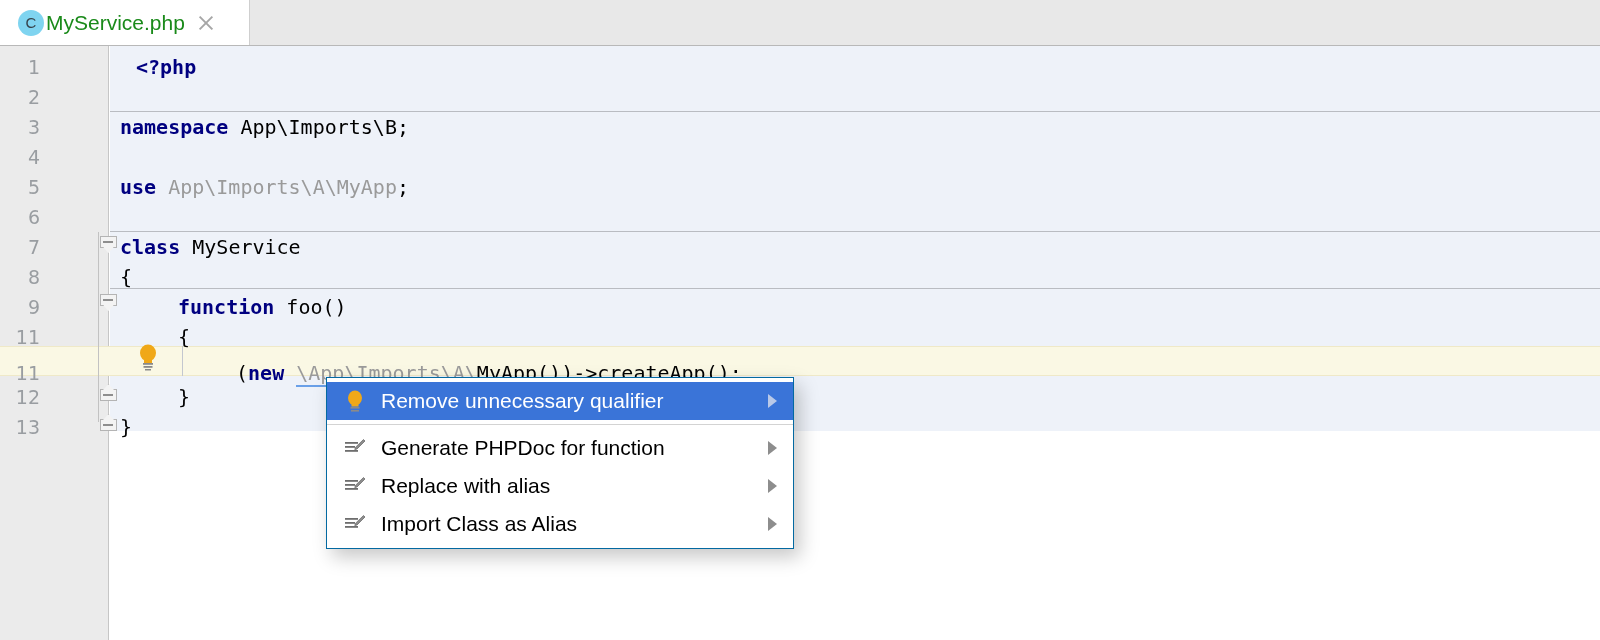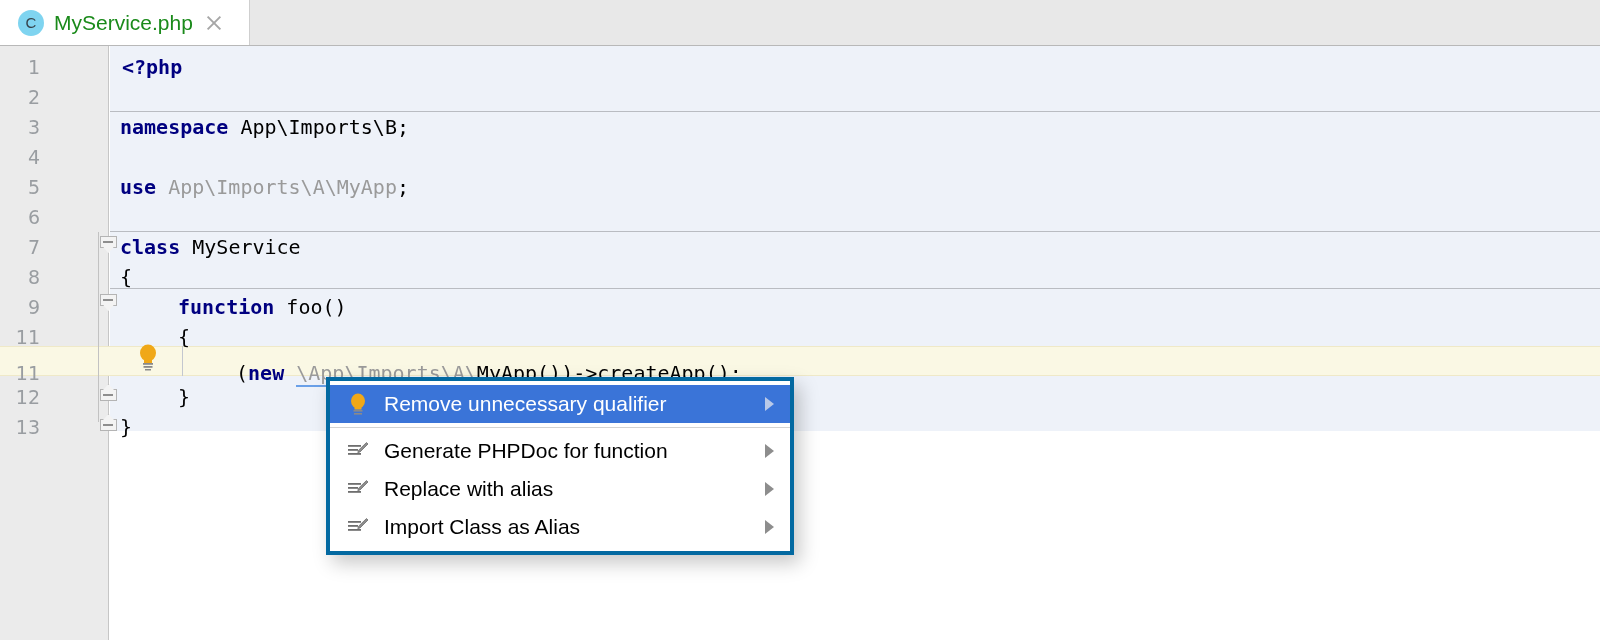--- a/index.html
+++ b/index.html
@@ -26,21 +26,21 @@
   }
   .tab-icon {
     width: 26px; height: 26px; border-radius: 50%;
     background: #7fd4f0;
     display: flex; align-items: center; justify-content: center;
     font-family: "Liberation Sans", sans-serif;
     font-size: 15px; font-weight: 400; color: #36424a;
     flex: 0 0 auto;
   }
   .tab-label {
-    margin-left: 10px;
+    margin-left: 2px;
     font-size: 21px; color: #1a8a1a; white-space: nowrap;
     font-family: "Liberation Sans", sans-serif;
   }
   .tab-close {
     margin-left: 12px; width: 18px; height: 18px; position: relative;
     flex: 0 0 auto;
   }
   .tab-close::before, .tab-close::after {
     content: ""; position: absolute; left: 0; top: 8px;
     width: 18px; height: 2px; background: #a6a6a6;
@@ -147,21 +147,21 @@
   
   .bulb-gutter {
     position: absolute; left: 136px; top: 297px; width: 24px; height: 28px;
   }
 
   
   .menu {
     position: absolute;
     left: 326px; top: 377px; width: 468px;
     background: #ffffff;
-    border: 4px solid #0369a1;
+    border: 1px solid #0369a1;
     box-shadow: 6px 8px 18px rgba(0,0,0,0.22);
     z-index: 50;
   }
   .menu-item {
     position: relative; height: 38px;
     display: flex; align-items: center;
     padding-left: 16px; padding-right: 16px;
     font-size: 21px; color: #000000;
     font-family: "Liberation Sans", sans-serif;
     white-space: nowrap;
@@ -217,21 +217,21 @@
     <div class="sep" style="top:185px"></div>
     <div class="sep" style="top:242px"></div>
 
     <div class="indent-guide" style="left:182px; top:300px; height:30px;"></div>
 
     <div class="fold-line" style="top:186px; height:190px;"></div>
 
     <div id="lines">
         <div class="linebox" style="top: 6px;">
           <div class="lineno">1</div>
-          <div class="codetext" style="left: 122px;"><span class="kw">&lt;?php</span></div>
+          <div class="codetext" style="left: 136px;"><span class="kw">&lt;?php</span></div>
         </div>
         <div class="linebox" style="top: 36px;">
           <div class="lineno">2</div>
           <div class="codetext" style="left: 120px;"></div>
         </div>
         <div class="linebox" style="top: 66px;">
           <div class="lineno">3</div>
           <div class="codetext" style="left: 120px;"><span class="kw">namespace</span><span class="plain"> App\Imports\B;</span></div>
         </div>
         <div class="linebox" style="top: 96px;">

